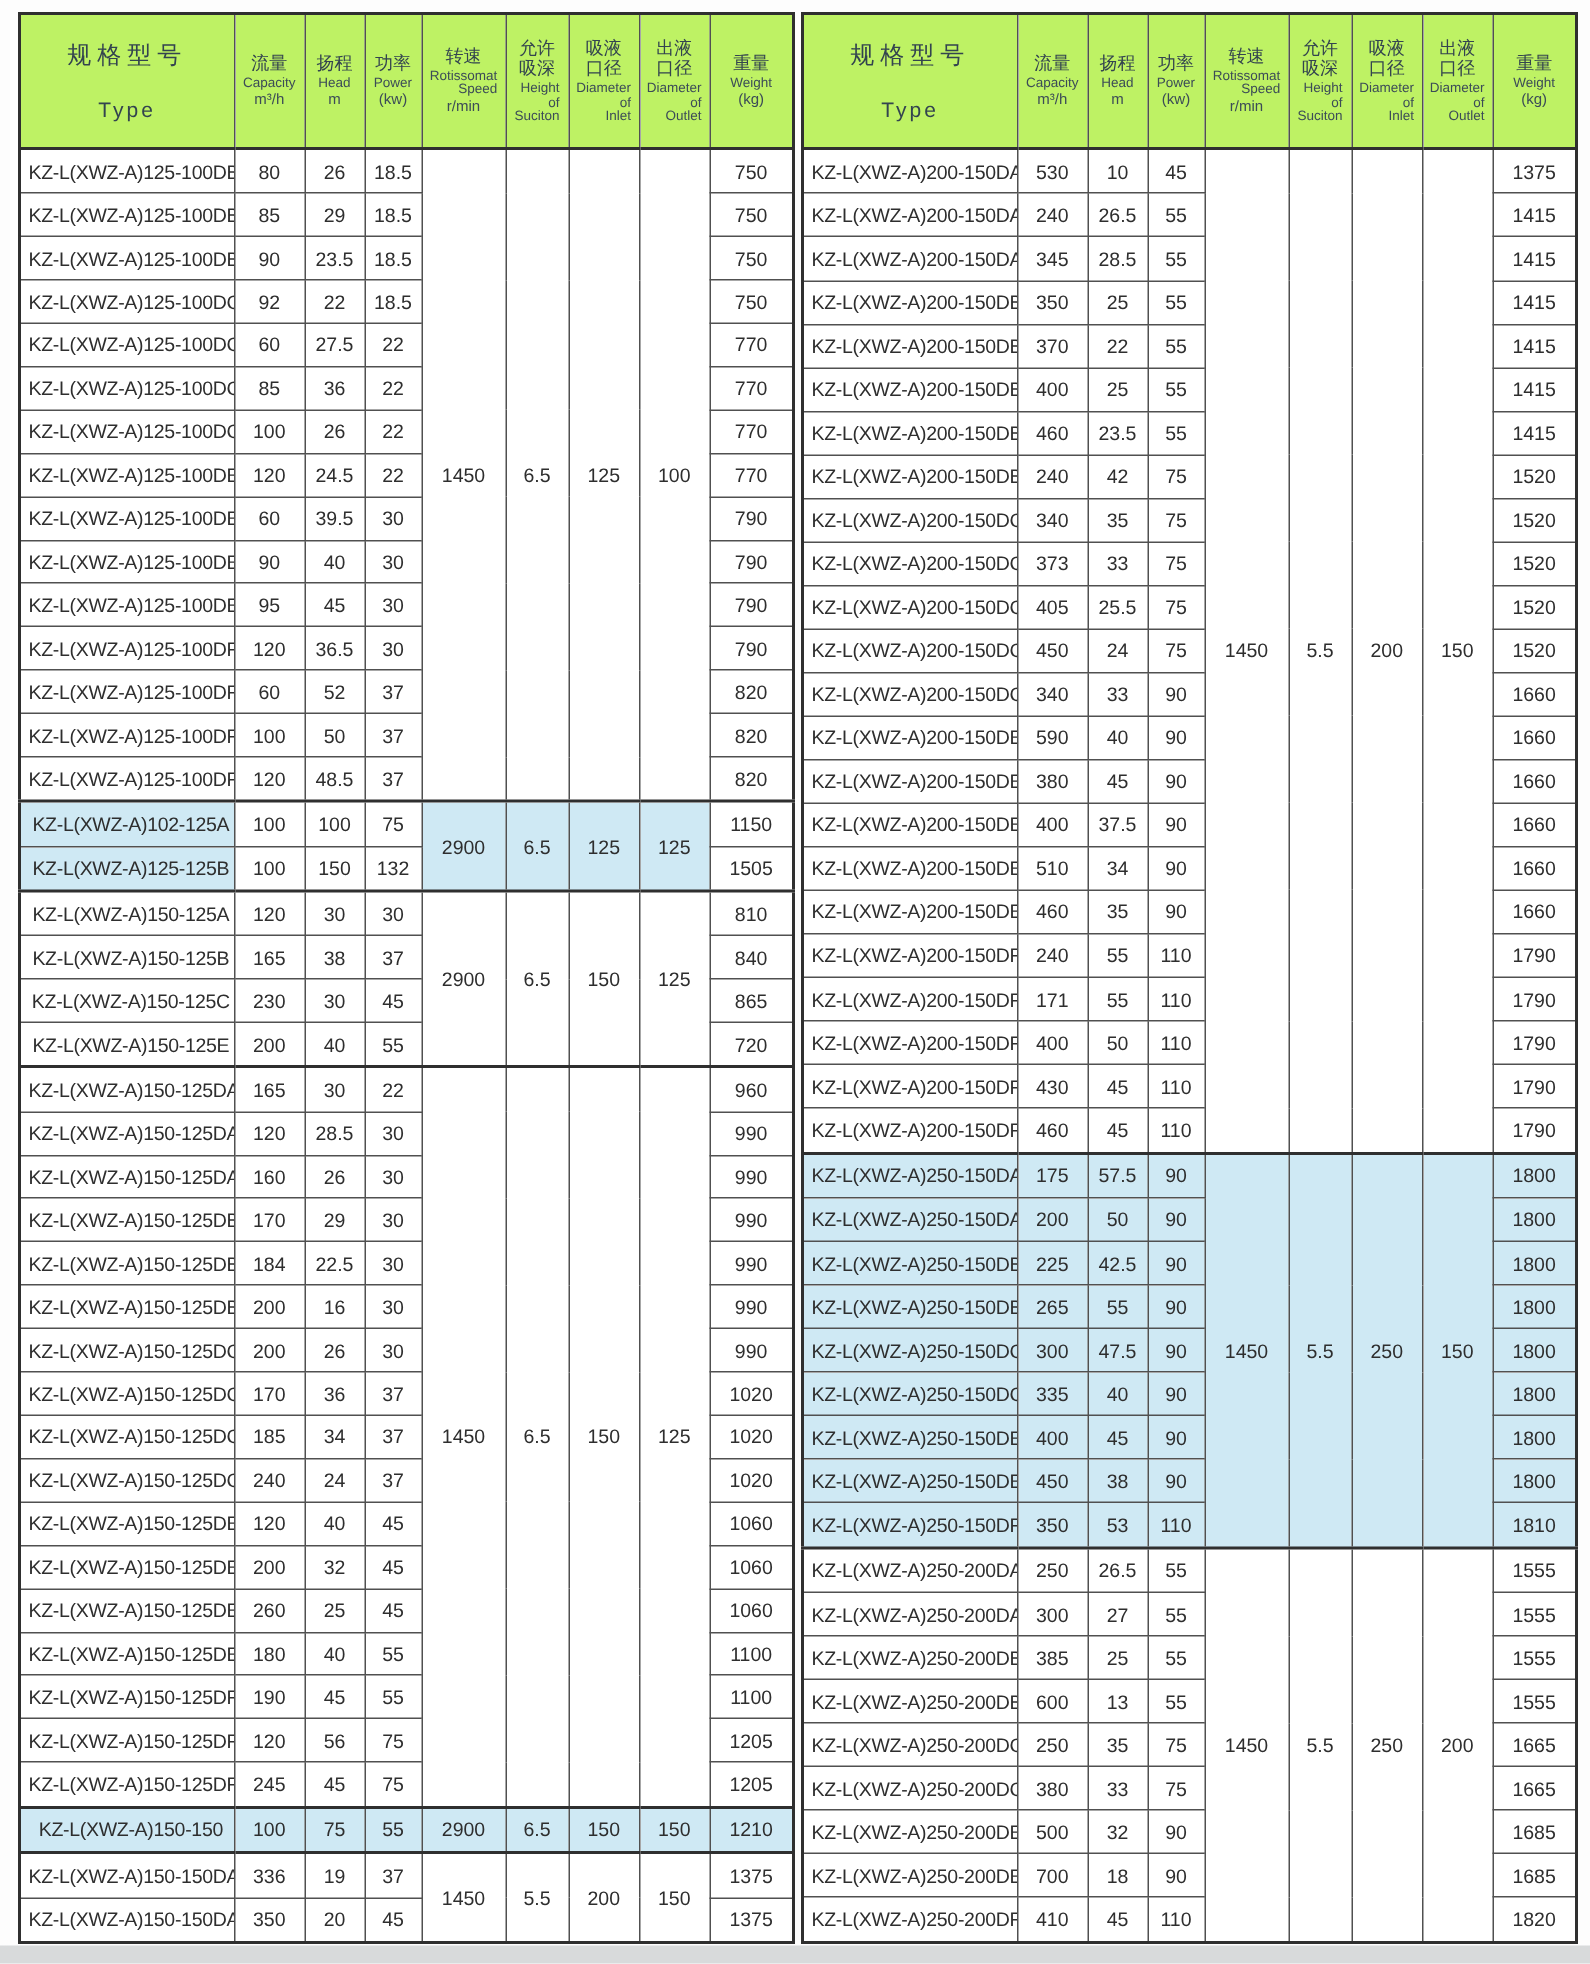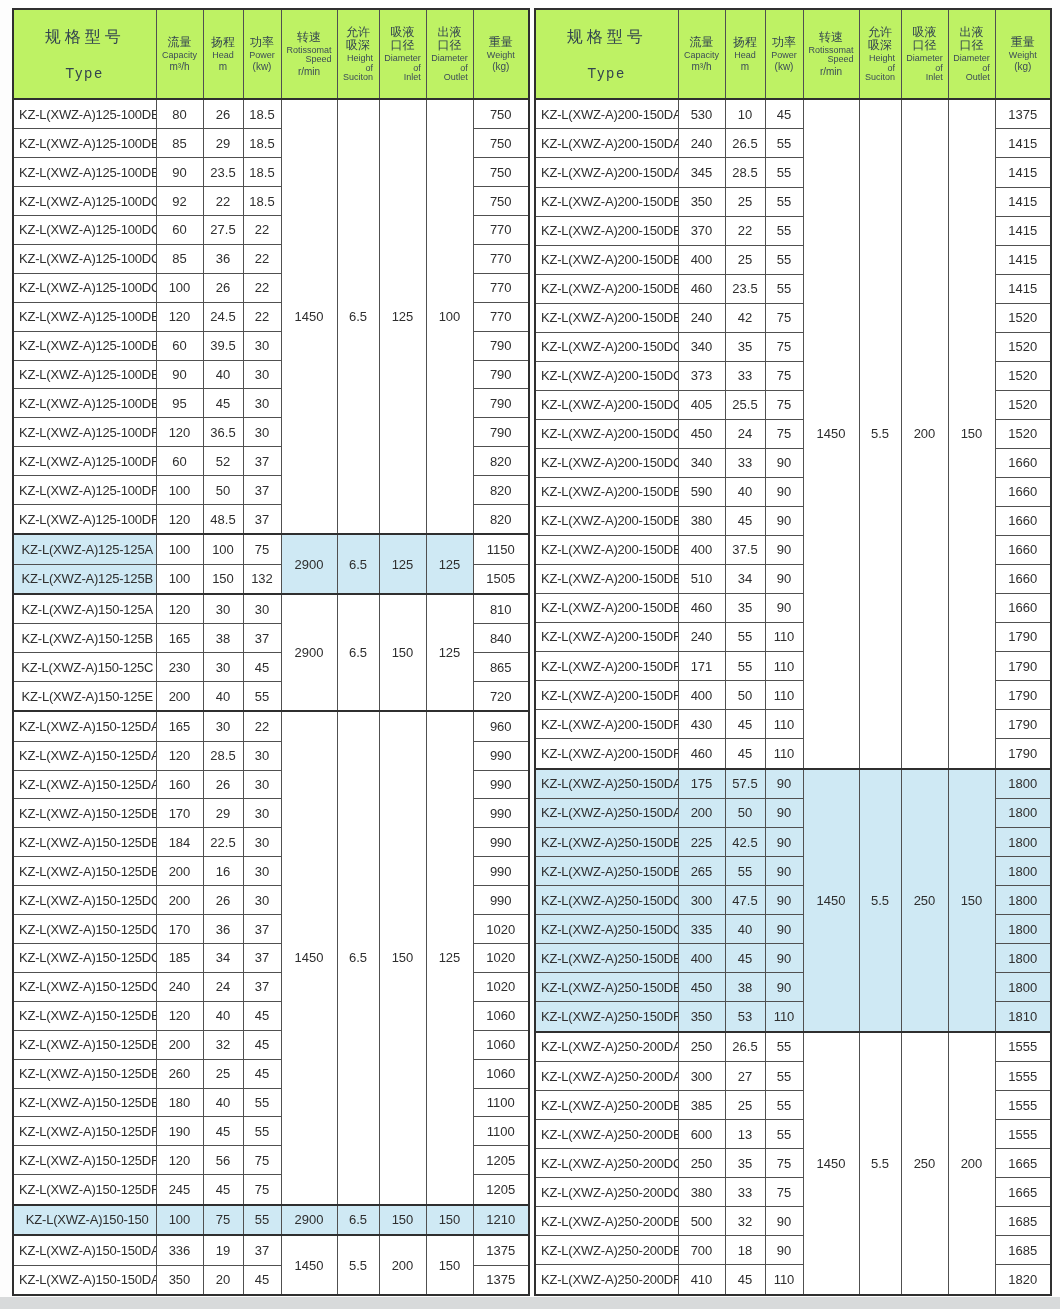--- a/index.html
+++ b/index.html
@@ -220,21 +220,21 @@
         <td>820</td>
       </tr>
       <tr>
         <td class="type">KZ-L(XWZ-A)125-100DF₃</td>
         <td>120</td>
         <td>48.5</td>
         <td>37</td>
         <td>820</td>
       </tr>
       <tr class="group-start">
-        <td class="type hl">KZ-L(XWZ-A)125-125A</td>
+        <td class="type hl">KZ-L(XWZ-A)102-125A</td>
         <td>100</td>
         <td>100</td>
         <td>75</td>
         <td class="hl" rowspan="2">2900</td>
         <td class="hl" rowspan="2">6.5</td>
         <td class="hl" rowspan="2">125</td>
         <td class="hl" rowspan="2">125</td>
         <td>1150</td>
       </tr>
       <tr>

